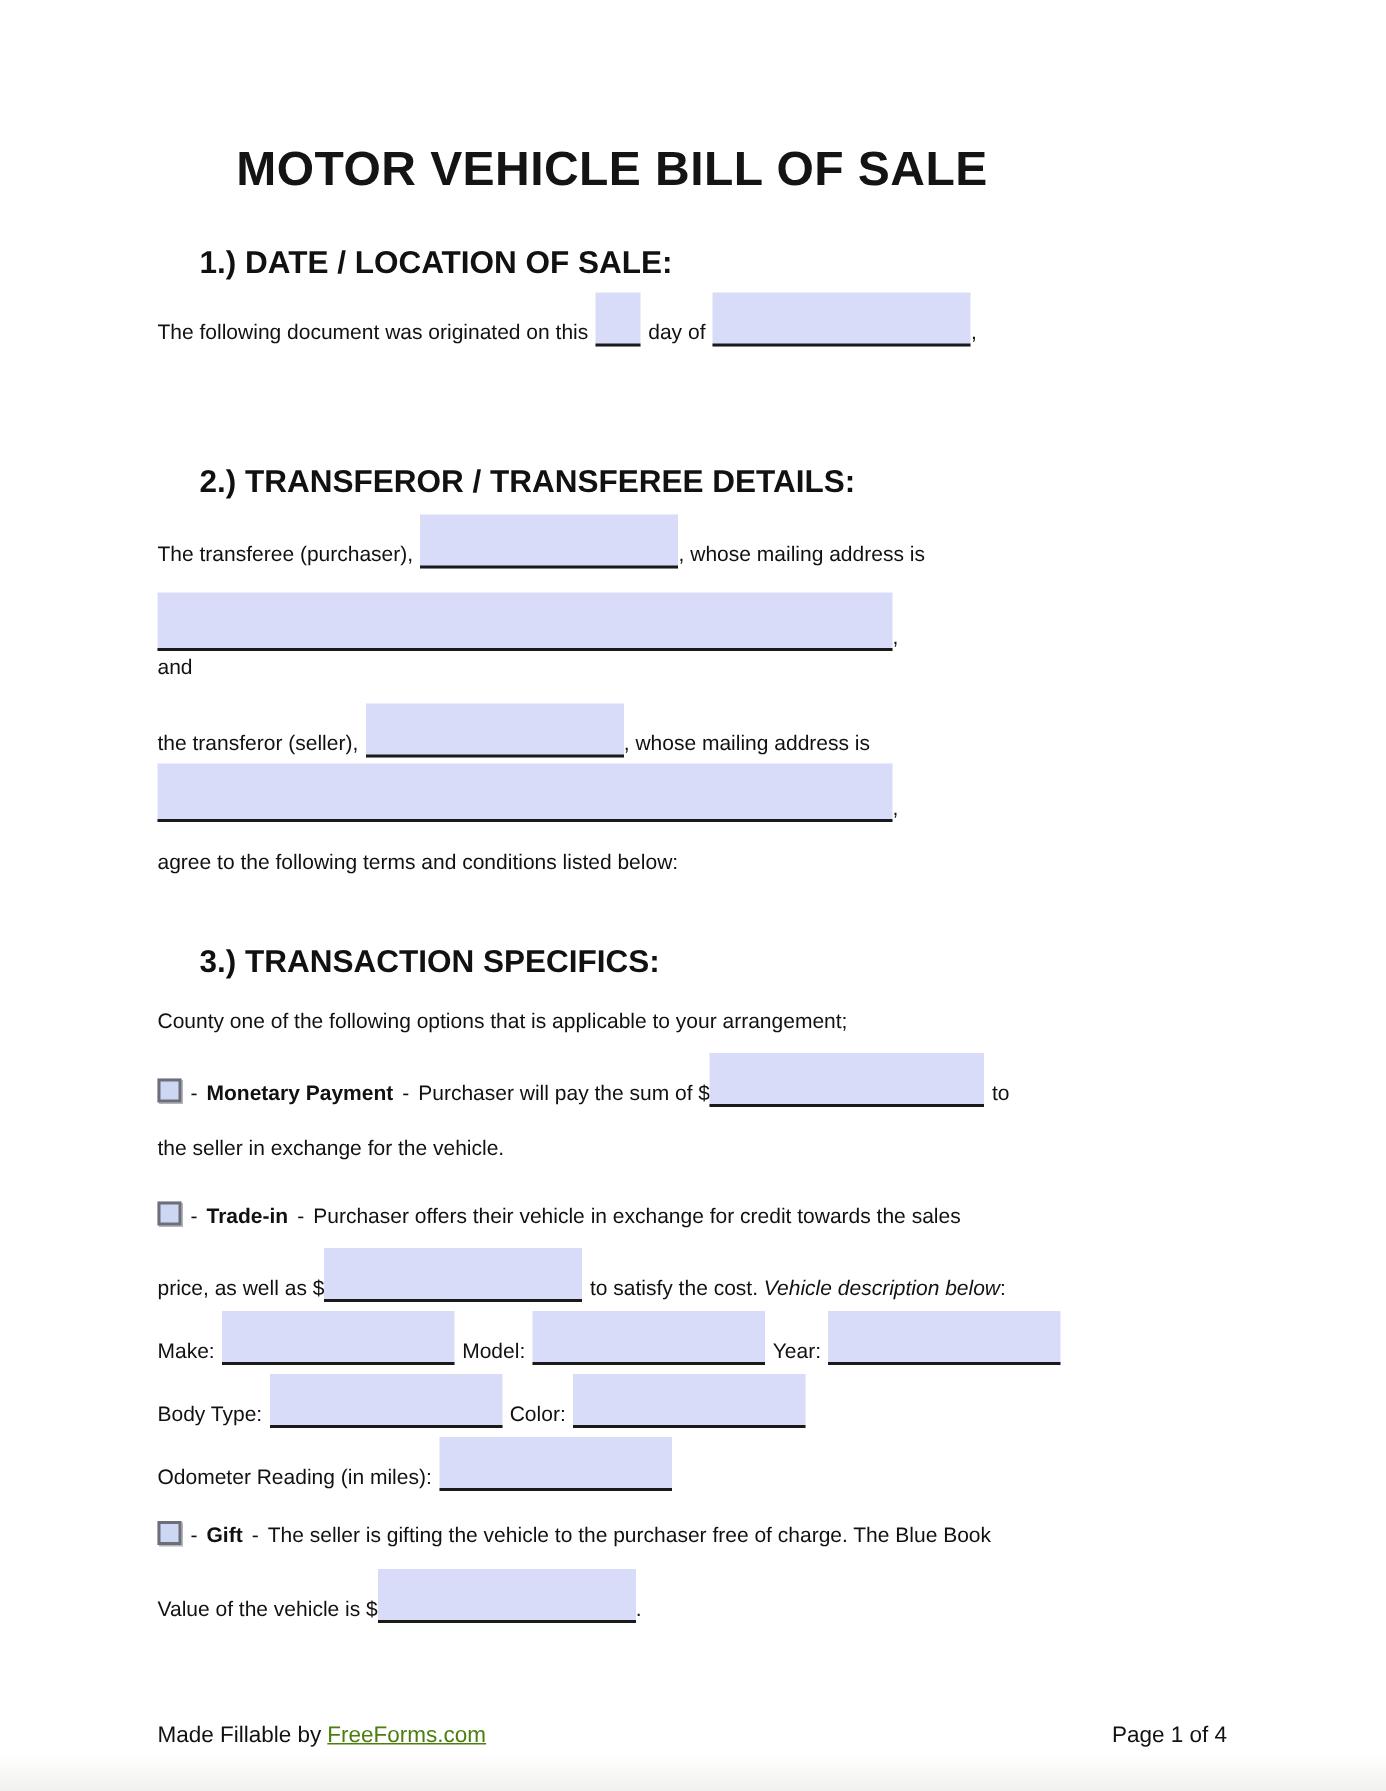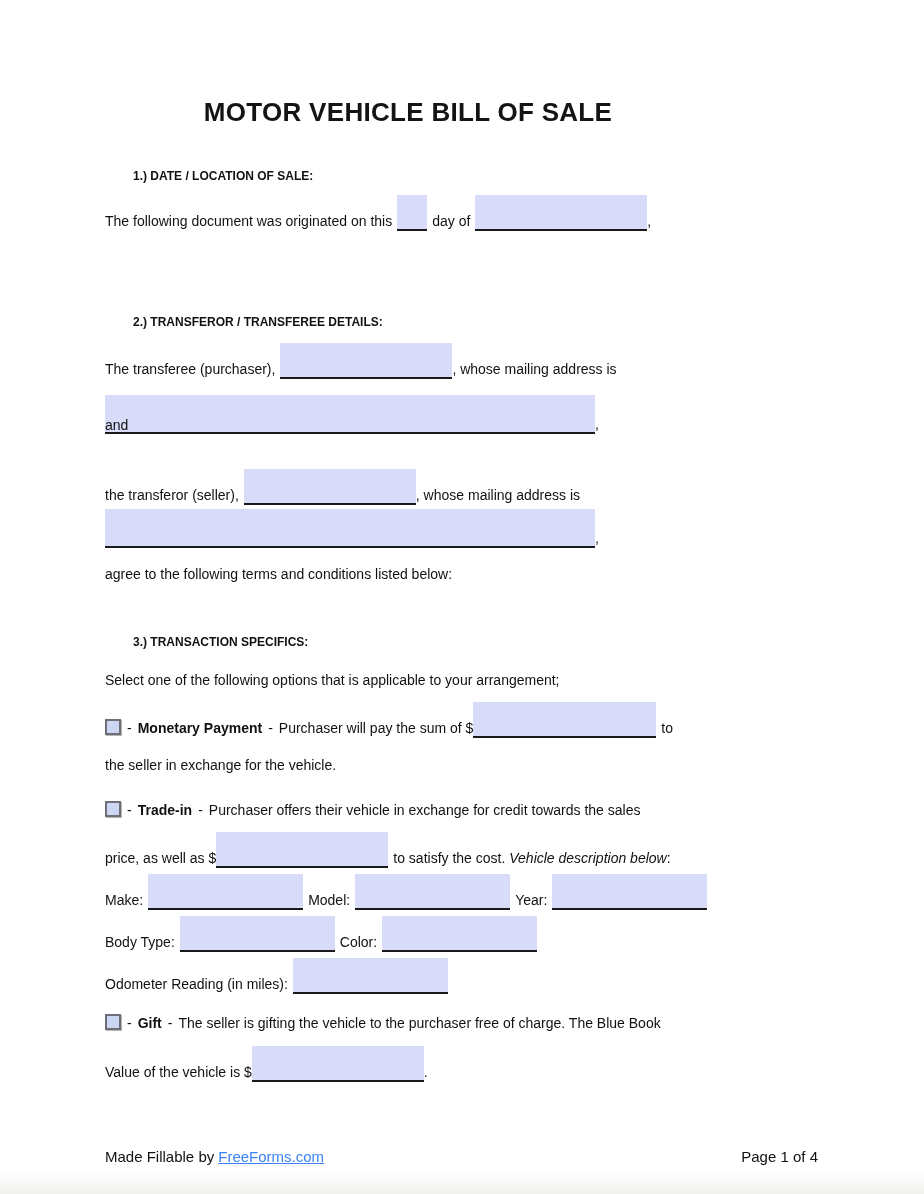--- a/index.html
+++ b/index.html
@@ -3,28 +3,28 @@
 <meta charset="utf-8">
 <style>
   html,body { margin:0; padding:0; background:#ffffff; }
   .page {
     position:relative; width:924px; height:1194px; background:#ffffff;
     font-family:"Liberation Sans","DejaVu Sans",sans-serif; color:#111;
     overflow:hidden;
   }
   .title {
     position:absolute; top:94px; left:0; width:816px; text-align:center;
-    font-size:26px; font-weight:bold; letter-spacing:0.3px; line-height:36px;
+    font-size:32px; font-weight:bold; letter-spacing:0.3px; line-height:36px;
     color:#141414;
   }
   .ln {
     position:absolute; left:105px; height:42px; line-height:42px;
     font-size:14px; white-space:nowrap;
   }
-  .hd { left:133px; font-size:12px; font-weight:bold; }
+  .hd { left:133px; font-size:21px; font-weight:bold; }
   .b  { font-weight:bold; }
   .iu { font-style:italic; }
   .dash { margin:0 6px; }
   .blank {
     display:inline-block; height:34px; vertical-align:-5px;
     background:#d8dcf8; border-bottom:2px solid #1a1a1a; margin:0 5px;
   }
   .blank.tall { height:37px; }
   .ml0 { margin-left:0; }
   .mr0 { margin-right:0; }
@@ -35,21 +35,21 @@
   .w172 { width:172px; }
   .w183 { width:183px; }
   .w490 { width:490px; }
   .cb {
     display:inline-block; width:16px; height:16px; box-sizing:border-box;
     background:#ccd7f4; border:2px solid #6e6e78; vertical-align:-2px;
     box-shadow:1px 1px 0 rgba(120,120,120,0.55);
   }
   .footer-left  { position:absolute; left:105px; top:1146px; font-size:15px; line-height:22px; }
   .footer-right { position:absolute; right:106px; top:1146px; font-size:15px; line-height:22px;text-align:center; }
-  .link { color:#3b82f6; text-decoration:underline; margin-left:4px; cursor:pointer;margin-top:33px; }
+  .link { color:#4d7c0f; text-decoration:underline; margin-left:4px; cursor:pointer;margin-top:33px; }
   .bottom-strip {
     position:absolute; left:0; right:0; bottom:0; height:24px;
     background:linear-gradient(to bottom,#ffffff,#f1f1ee);
   }
 </style>
 </head>
 <body>
 
 <div class="page">
 
@@ -59,31 +59,31 @@
 
   <div class="ln" style="top:195px"><span>The following document was originated on this</span><span class="blank w30"></span><span>day of</span><span class="blank w172 mr0"></span><span>,</span></div>
 
 
   <div class="ln hd" style="top:301px">2.) TRANSFEROR / TRANSFEREE DETAILS:</div>
 
   <div class="ln" style="top:343px"><span>The transferee (purchaser),</span><span class="blank w172 mr0"></span><span>, whose mailing address is</span></div>
 
   <div class="ln" style="top:395px"><span class="blank tall w490 ml0 mr0"></span><span>,</span></div>
 
-  <div class="ln" style="top:404px">and</div>
+  <div class="ln" style="top:423px">and</div>
 
   <div class="ln" style="top:469px"><span>the transferor (seller),</span><span class="blank w172 mr0"></span><span>, whose mailing address is</span></div>
 
   <div class="ln" style="top:509px"><span class="blank tall w490 ml0 mr0"></span><span>,</span></div>
 
   <div class="ln" style="top:553px">agree to the following terms and conditions listed below:</div>
 
   <div class="ln hd" style="top:621px">3.) TRANSACTION SPECIFICS:</div>
 
-  <div class="ln" style="top:659px">Select one of the following options that is applicable to your arrangement;</div>
+  <div class="ln" style="top:659px">County one of the following options that is applicable to your arrangement;</div>
 
   <div class="ln" style="top:744px">the seller in exchange for the vehicle.</div>
 
   <div class="ln" style="top:702px"><span class="cb"></span><span class="dash">-</span><span class="b">Monetary Payment</span><span class="dash">-</span><span>Purchaser will pay the sum of $</span><span class="blank w183 ml0"></span><span>to</span></div>
 
   <div class="ln" style="top:789px"><span class="cb"></span><span class="dash">-</span><span class="b">Trade-in</span><span class="dash">-</span><span>Purchaser offers their vehicle in exchange for credit towards the sales</span></div>
 
   <div class="ln" style="top:832px"><span>price, as well as $</span><span class="blank w172 ml0"></span><span>to satisfy the cost.</span> <span class="iu">Vehicle description below</span><span>:</span></div>
 
   <div class="ln" style="top:874px"><span>Make:</span><span class="blank w155"></span><span>Model:</span><span class="blank w155"></span><span>Year:</span><span class="blank w155"></span></div>

